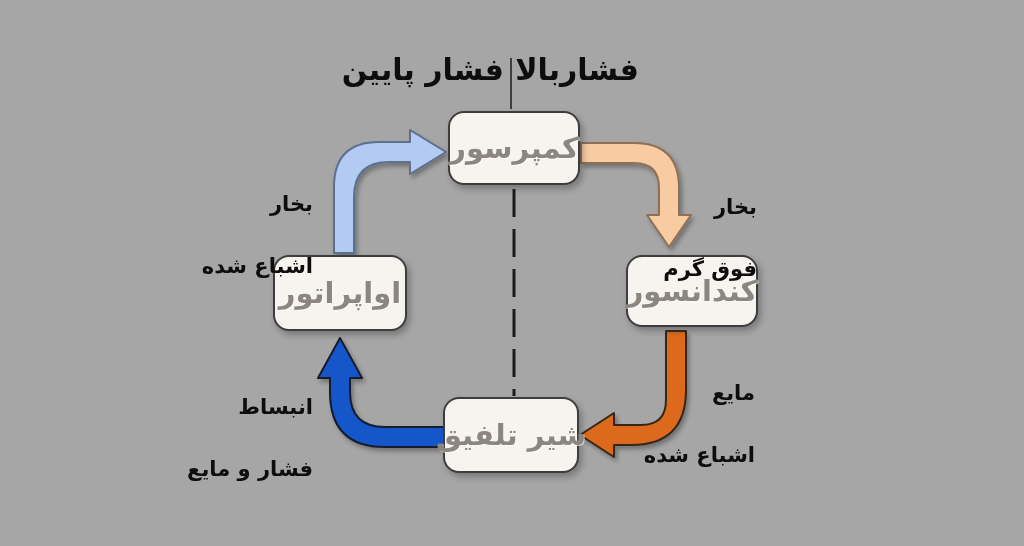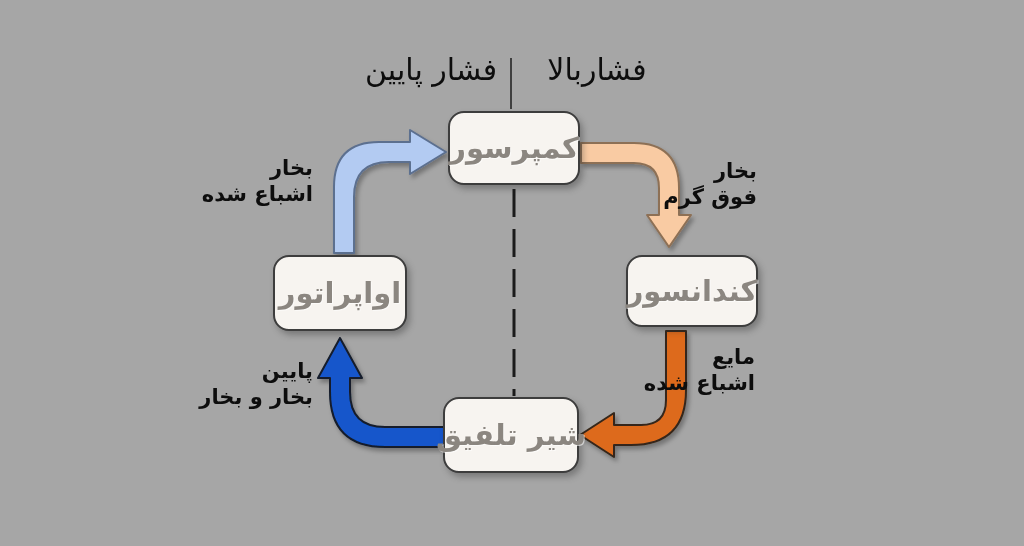--- a/index.html
+++ b/index.html
@@ -12,26 +12,26 @@
     width: 1024px;
     height: 546px;
     background: var(--background, #a6a6a6);
     overflow: hidden;
   }
   .title-part {
     position: absolute;
     top: 52px;
     direction: rtl;
     font-size: 30px;
-    font-weight: normal;
+    font-weight: bold;
     color: var(--title-text, #0d0d0d);
     text-align: center;
     white-space: nowrap;
   }
-  .title-high { left: 514px; width: 126px; margin-left: 20px; }
+  .title-high { left: 514px; width: 126px; }
   .title-low  { left: 358px; width: 146px; }
 
   .arrow-layer {
     position: absolute;
     left: 0; top: 0;
     width: 1024px; height: 546px;
   }
 
   .node {
     position: absolute;
@@ -60,21 +60,21 @@
   .edge-label {
     position: absolute;
     direction: rtl;
     text-align: right;
     font-size: 21px;
     font-weight: bold;
     line-height: 26px;
     color: var(--label-text, #0d0d0d);
     white-space: nowrap;
   }
-  .edge-label span { display: block; }
+  .edge-label span { display: block; margin-top: 36px; }
   .lbl-saturated-vapor   { right: 711px; top: 155px; }
   .lbl-superheated-vapor { right: 267px; top: 158px; }
   .lbl-saturated-liquid  { right: 269px; top: 344px; }
   .lbl-vapor-liquid-mix  { right: 711px; top: 358px; }
 </style>
 </head>
 <body>
 
 <div class="canvas">
 
@@ -120,17 +120,17 @@
   </div>
   <div class="edge-label lbl-superheated-vapor">
     <span>بخار</span>
     <span>فوق گرم</span>
   </div>
   <div class="edge-label lbl-saturated-liquid">
     <span>مایع</span>
     <span>اشباع شده</span>
   </div>
   <div class="edge-label lbl-vapor-liquid-mix">
-    <span>پایین</span>
-    <span>بخار و بخار</span>
+    <span>انبساط</span>
+    <span>فشار و مایع</span>
   </div>
 
 </div>
 
 </body></html>

